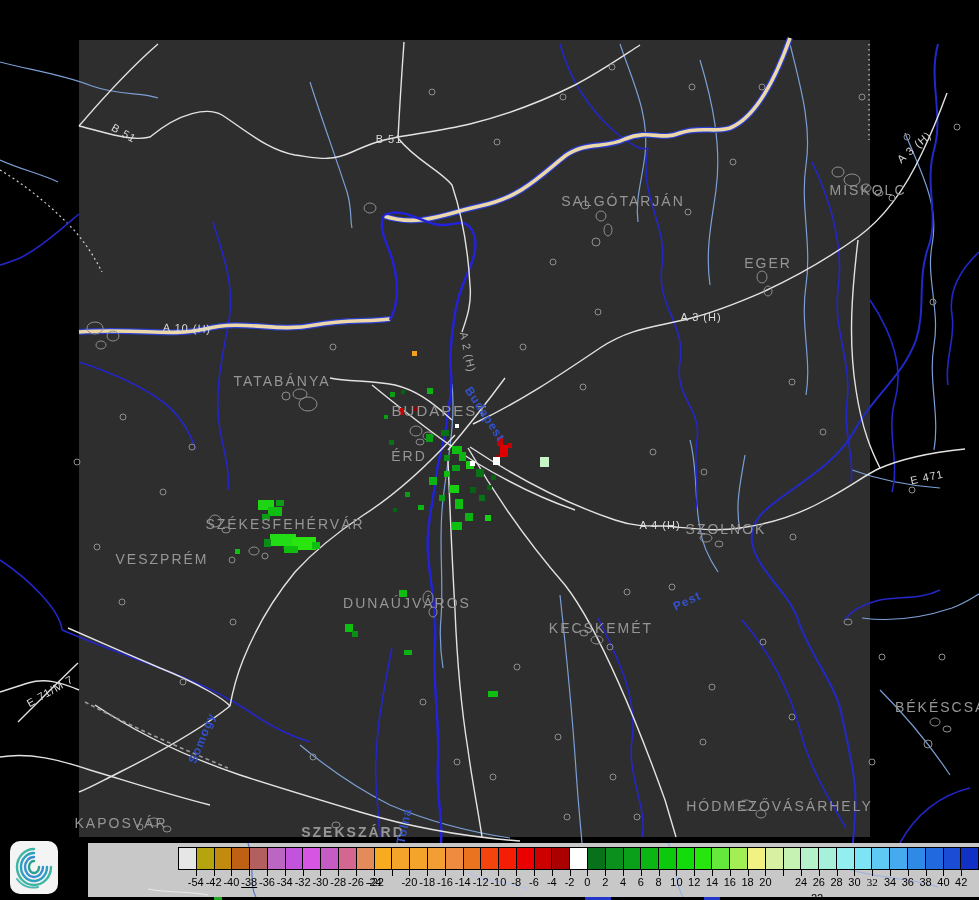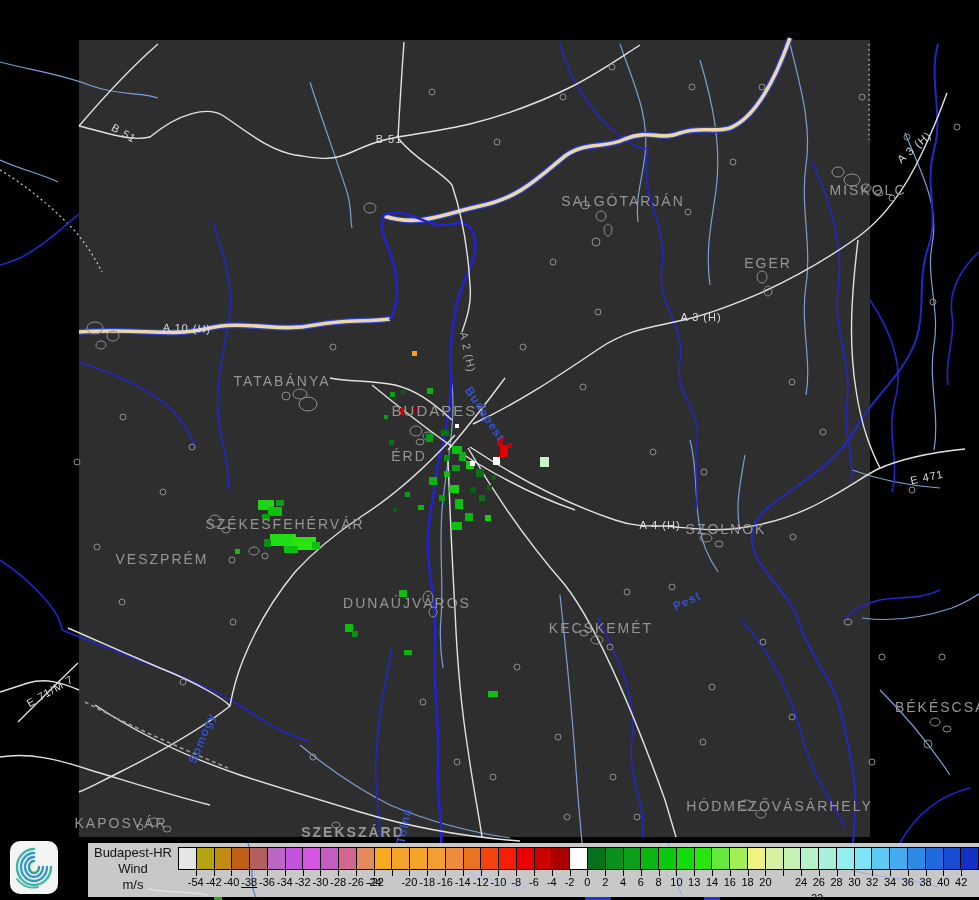--- a/index.html
+++ b/index.html
@@ -304,25 +304,20 @@
   <div id="legend-strip">
     <svg id="strip-deco" width="891" height="54" viewBox="0 0 891 54">
       <g fill="none" stroke-width="1.2">
         <path d="M 160,0 C 168,22 160,40 168,54" stroke="#5577cc"></path>
         <path d="M 580,0 C 590,18 585,38 595,54" stroke="#8fb6e8"></path>
         <path d="M 700,10 C 720,20 740,18 760,26 C 790,36 820,34 850,44" stroke="#9fb0e0"></path>
         <path d="M 380,30 C 400,40 420,38 440,46" stroke="#b8c2ea"></path>
         <path d="M 60,46 C 80,50 100,48 120,52" stroke="#e8e8ee"></path>
       </g>
     </svg>
-    <div id="legend-product">
-      <div>Budapest-HR</div>
-      <div>Wind</div>
-      <div>m/s</div>
-    </div>
     <div id="legend-boxes">
         <div class="lg-box" style="background: rgb(230, 230, 230);"></div>
         <div class="lg-box" style="background: rgb(181, 164, 14);"></div>
         <div class="lg-box" style="background: rgb(194, 138, 14);"></div>
         <div class="lg-box" style="background: rgb(191, 97, 20);"></div>
         <div class="lg-box" style="background: rgb(179, 95, 95);"></div>
         <div class="lg-box" style="background: rgb(188, 102, 196);"></div>
         <div class="lg-box" style="background: rgb(195, 82, 221);"></div>
         <div class="lg-box" style="background: rgb(214, 85, 226);"></div>
         <div class="lg-box" style="background: rgb(196, 92, 196);"></div>
@@ -414,41 +409,41 @@
         <div class="lg-lab" style="left: 517.2px;">2</div>
         <div class="lg-tick" style="left: 535px;"></div>
         <div class="lg-lab" style="left: 535px;">4</div>
         <div class="lg-tick" style="left: 552.8px;"></div>
         <div class="lg-lab" style="left: 552.8px;">6</div>
         <div class="lg-tick" style="left: 570.6px;"></div>
         <div class="lg-lab" style="left: 570.6px;">8</div>
         <div class="lg-tick" style="left: 588.4px;"></div>
         <div class="lg-lab" style="left: 588.4px;">10</div>
         <div class="lg-tick" style="left: 606.2px;"></div>
-        <div class="lg-lab" style="left: 606.2px;">13</div>
+        <div class="lg-lab" style="left: 606.2px;">12</div>
         <div class="lg-tick" style="left: 624px;"></div>
         <div class="lg-lab" style="left: 624px;">14</div>
         <div class="lg-tick" style="left: 641.8px;"></div>
         <div class="lg-lab" style="left: 641.8px;">16</div>
         <div class="lg-tick" style="left: 659.6px;"></div>
         <div class="lg-lab" style="left: 659.6px;">18</div>
         <div class="lg-tick" style="left: 677.4px;"></div>
         <div class="lg-lab" style="left: 677.4px;">20</div>
         <div class="lg-tick" style="left: 695.2px;"></div>
         <div class="lg-lab" style="left: 729px; margin-top: 16px;">22</div>
         <div class="lg-tick" style="left: 713px;"></div>
         <div class="lg-lab" style="left: 713px;">24</div>
         <div class="lg-tick" style="left: 730.8px;"></div>
         <div class="lg-lab" style="left: 730.8px;">26</div>
         <div class="lg-tick" style="left: 748.6px;"></div>
         <div class="lg-lab" style="left: 748.6px;">28</div>
         <div class="lg-tick" style="left: 766.4px;"></div>
         <div class="lg-lab" style="left: 766.4px;">30</div>
         <div class="lg-tick" style="left: 784.2px;"></div>
-        <div class="lg-lab" style="left: 784.2px;">32</div>
+        <div class="lg-lab" style="left: 784.2px; font-family: Liberation Serif, serif;">32</div>
         <div class="lg-tick" style="left: 802px;"></div>
         <div class="lg-lab" style="left: 802px;">34</div>
         <div class="lg-tick" style="left: 819.8px;"></div>
         <div class="lg-lab" style="left: 819.8px;">36</div>
         <div class="lg-tick" style="left: 837.6px;"></div>
         <div class="lg-lab" style="left: 837.6px;">38</div>
         <div class="lg-tick" style="left: 855.4px;"></div>
         <div class="lg-lab" style="left: 855.4px;">40</div>
         <div class="lg-tick" style="left: 873.2px;"></div>
         <div class="lg-lab" style="left: 873.2px;">42</div>

